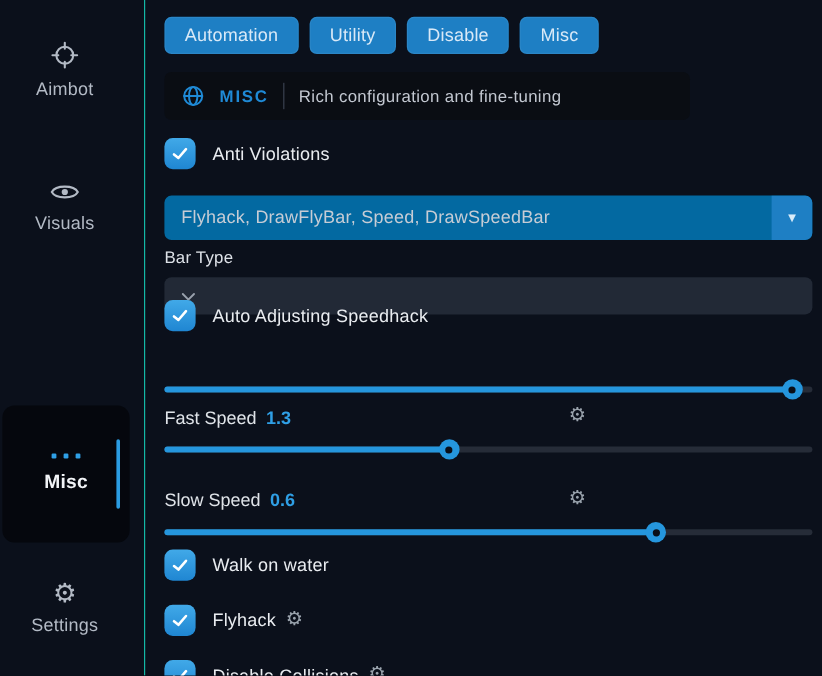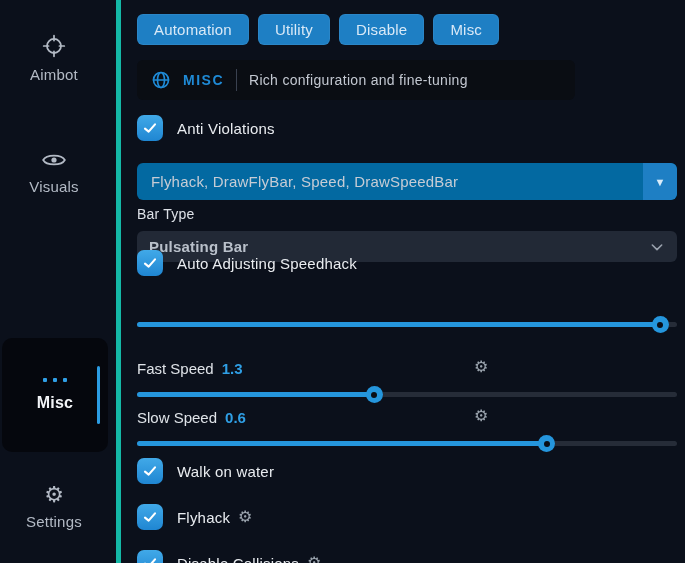--- a/index.html
+++ b/index.html
@@ -7,21 +7,21 @@
   body {
     background:#0b101b;
     font-family:"Liberation Sans", sans-serif;
     color:#e4e7eb;
     position:relative;
   }
 
   
   .sidebar {
     position:absolute; left:0; top:0; width:121px; height:563px;
-    border-right:5px solid #14b8a6;
+    border-right:1px solid #14b8a6;
   }
   .side-item {
     position:absolute; left:0; width:108px;
     display:flex; flex-direction:column; align-items:center; gap:7px;
     cursor:pointer;
   }
   .side-item .label { font-size:15px; color:#b3bac5; letter-spacing:.2px; }
   .side-item svg { display:block; }
   .side-item.selected {
     left:2px; top:338px; width:106px; height:114px;
@@ -185,21 +185,20 @@
 
   <div class="multiselect">
     <span class="value">Flyhack, DrawFlyBar, Speed, DrawSpeedBar</span>
     <button class="dd-btn">
       <span>▼</span>
     </button>
   </div>
 
   <div class="field-label">Bar Type</div>
   <div class="dropdown">
-    <span class="value">Pulsating Bar</span>
     <span style="display:flex;">
       <svg width="16" height="16" viewBox="0 0 24 24" fill="none" stroke="#99a1ad" stroke-width="2.4" stroke-linecap="round" stroke-linejoin="round">
           <polyline points="5,9 12,16 19,9"></polyline>
         </svg>
     </span>
   </div>
 
   <div class="check-row" style="top:250px;">
     <span class="checkbox">
       <svg width="16" height="16" viewBox="0 0 24 24" fill="none" stroke="#ffffff" stroke-width="3.2" stroke-linecap="round" stroke-linejoin="round">
@@ -209,21 +208,21 @@
     <span class="label">Auto Adjusting Speedhack</span>
   </div>
 
   <div class="slider-group" style="top:308px;">
     <div class="track" style="--p: 97%;">
       <div class="fill"></div>
       <div class="handle"></div>
     </div>
   </div>
 
-  <div class="slider-group" style="top:358px;">
+  <div class="slider-group" style="top:338px;">
     <div class="slider-head">
       <span class="s-label">Fast Speed</span>
       <span class="s-value">1.3</span>
       <span class="gear-glyph">⚙</span>
     </div>
     <div class="track" style="--p: 44%;">
       <div class="fill"></div>
       <div class="handle"></div>
     </div>
   </div>

